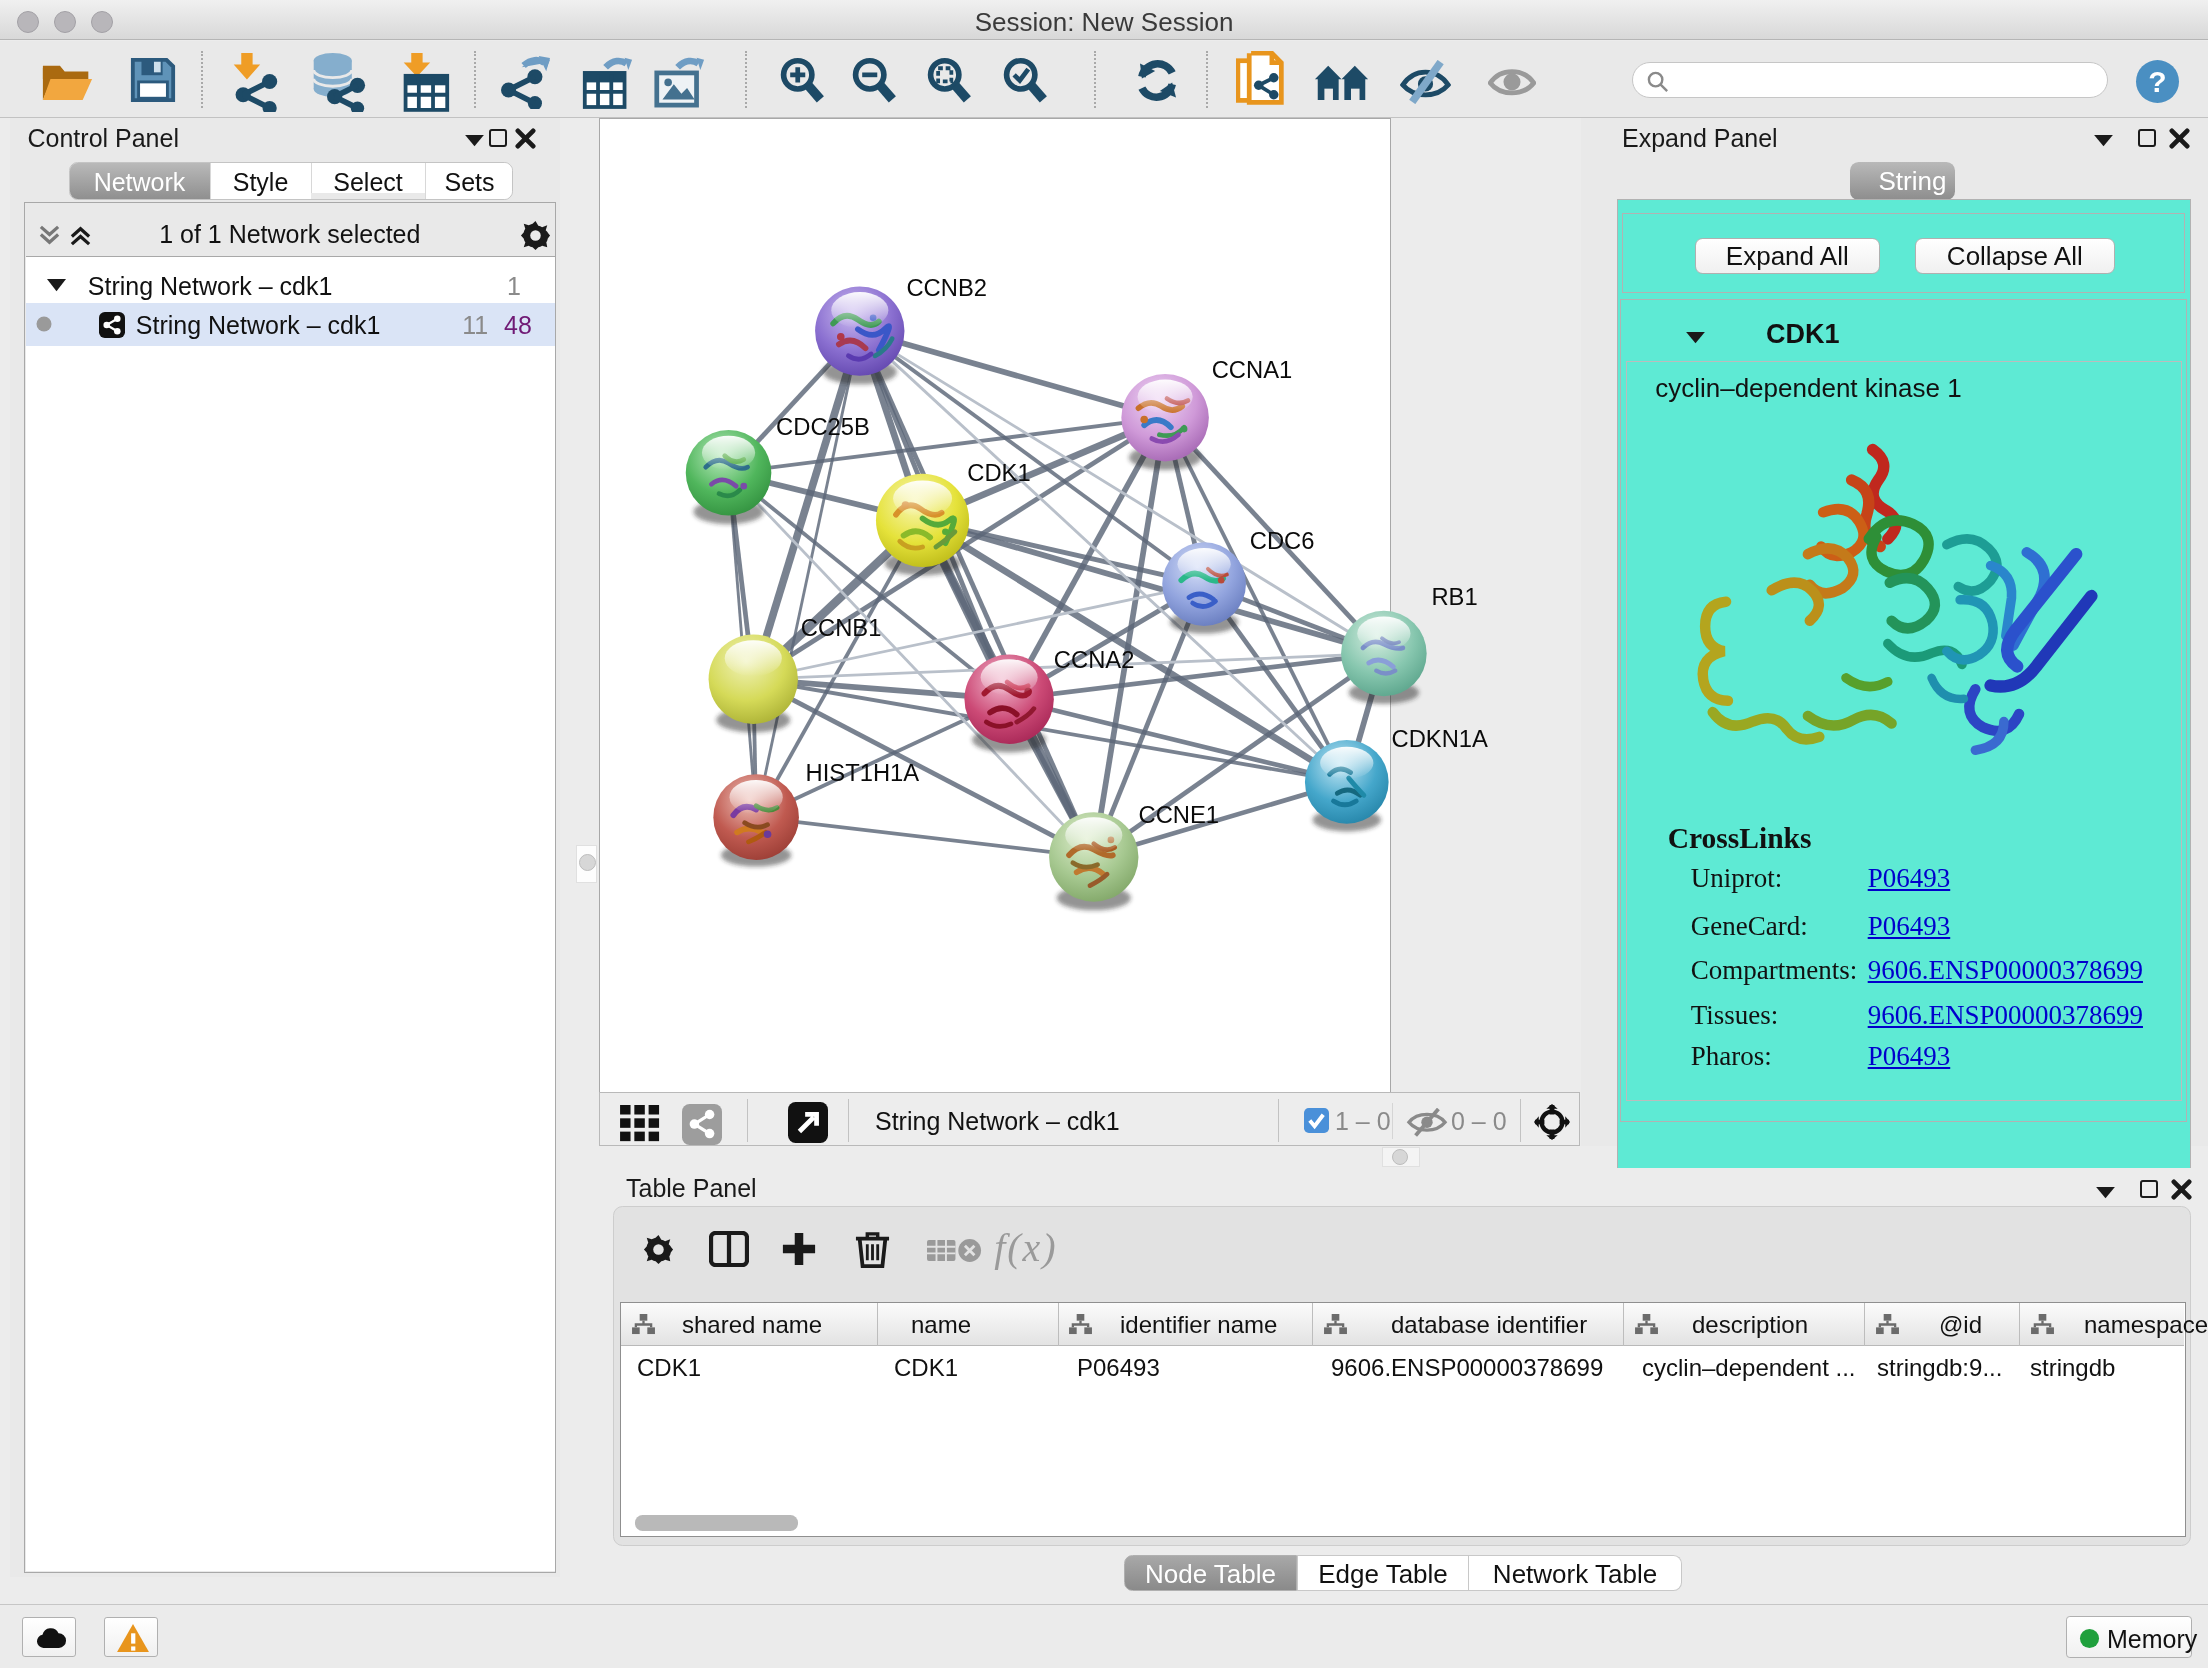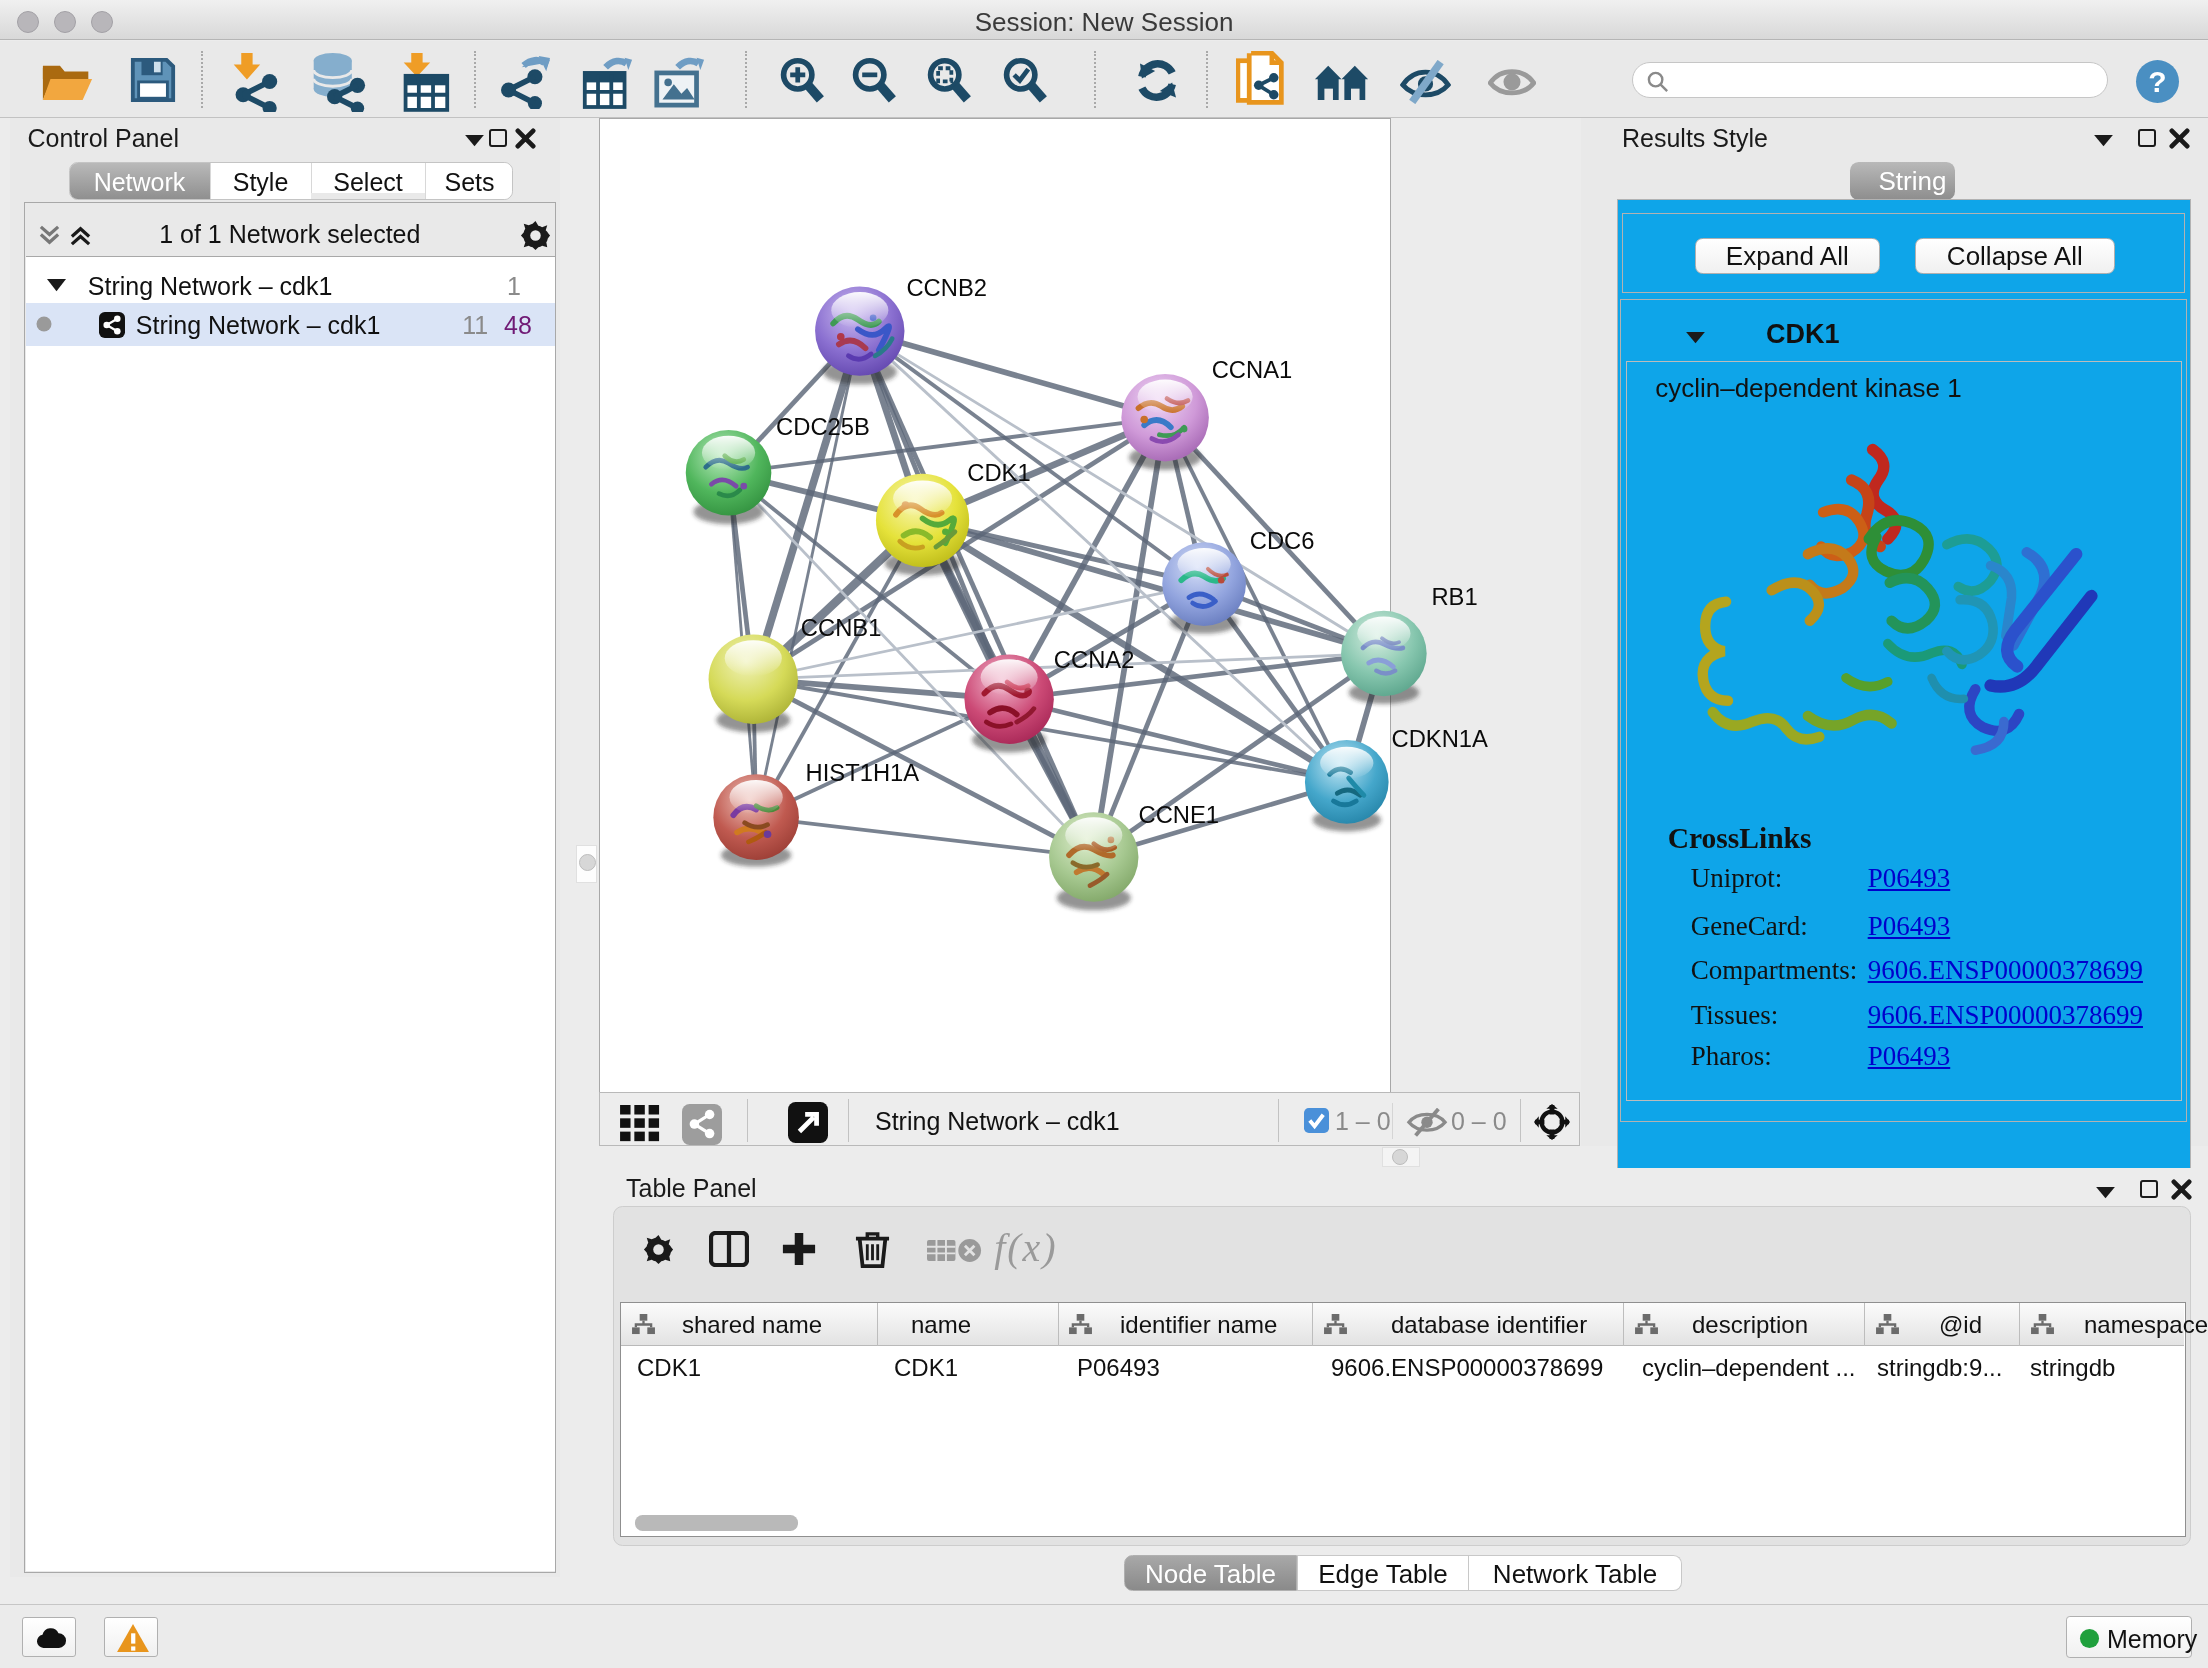--- a/index.html
+++ b/index.html
@@ -589,32 +589,32 @@
     </svg>
 </div>
 
 <div class="abs" style="left:1581px;top:615px;width:19px;height:36px;background:#fdfdfd;border:1px solid #e0e0e0;"></div>
 <div class="abs" style="left:1582px;top:625px;width:16px;height:16px;border-radius:50%;background:#d7d7d7;border:1px solid #bdbdbd;"></div>
 
 <div class="abs" style="left:1382px;top:1147px;width:38px;height:20px;background:#f4f4f4;border:1px solid #e0e0e0;"></div>
 <div class="abs" style="left:1392px;top:1149px;width:16px;height:16px;border-radius:50%;background:#d7d7d7;border:1px solid #bdbdbd;"></div>
 
 <div id="rp" class="abs">
-  <div class="abs phead" style="left:41px;top:5.7px;">Results Style</div>
+  <div class="abs phead" style="left:41px;top:5.7px;">Expand Panel</div>
   <svg class="abs" style="left:512px;top:15px;" width="21" height="15" viewBox="0 0 22 16">
       <path d="M1 2 L21 2 L11 14 Z" fill="#1a1a1a"></path>
     </svg>
   <div class="abs" style="left:557px;top:10.5px;width:18px;height:18px;border:2.9px solid #1a1a1a;border-radius:2.9px;"></div>
   <svg class="abs" style="left:588px;top:9.5px;" width="21" height="21" viewBox="0 0 22 22">
       <path d="M3 3 L19 19 M19 3 L3 19" stroke="#1a1a1a" stroke-width="5" stroke-linecap="round"></path>
     </svg>
 
   <div class="abs" style="left:269px;top:44px;width:105px;height:38px;border-radius:8.6px;background:linear-gradient(#b9b9b9,#8d8d8d);color:#fff;font-size:26px;text-align:center;line-height:38px;padding-left:20px;">String</div>
 
-  <div class="abs" style="left:36px;top:81px;width:574px;height:1124px;border:1.9px solid #b2b2b2;background:#0ea5e9;">
+  <div class="abs" style="left:36px;top:81px;width:574px;height:1124px;border:1.9px solid #b2b2b2;background:#5eead4;">
     <div class="abs" style="left:3.8px;top:13.3px;width:563px;height:80px;border:1px solid #b2b2b2;">
       <div class="abs btn" style="left:72px;top:24px;width:185px;height:36px;font-size:26px;text-align:center;line-height:34px;border-radius:7.6px;">Expand All</div>
       <div class="abs btn" style="left:292px;top:24px;width:200px;height:36px;font-size:26px;text-align:center;line-height:34px;border-radius:7.6px;">Collapse All</div>
     </div>
     <div class="abs" style="left:1.9px;top:99px;width:567px;height:823px;border:1px solid #b2b2b2;">
       <svg class="abs" style="left:64px;top:30px;" width="21" height="15" viewBox="0 0 22 16">
           <path d="M1 2 L21 2 L11 14 Z" fill="#1a1a1a"></path>
         </svg>
       <div class="abs" style="left:145px;top:19px;font-size:27px;font-weight:bold;">CDK1</div>
       <div class="abs" style="left:4.8px;top:61px;width:556px;height:740px;border:1px solid #bcbcbc;">

